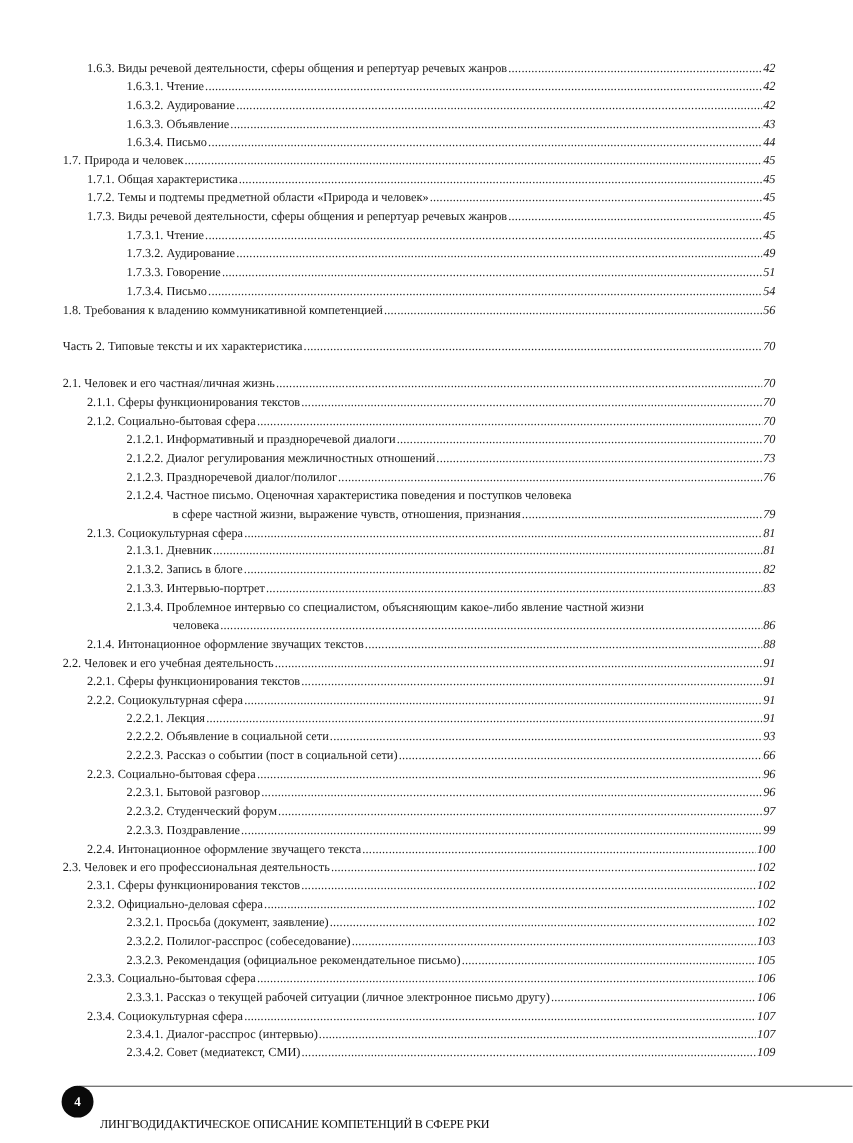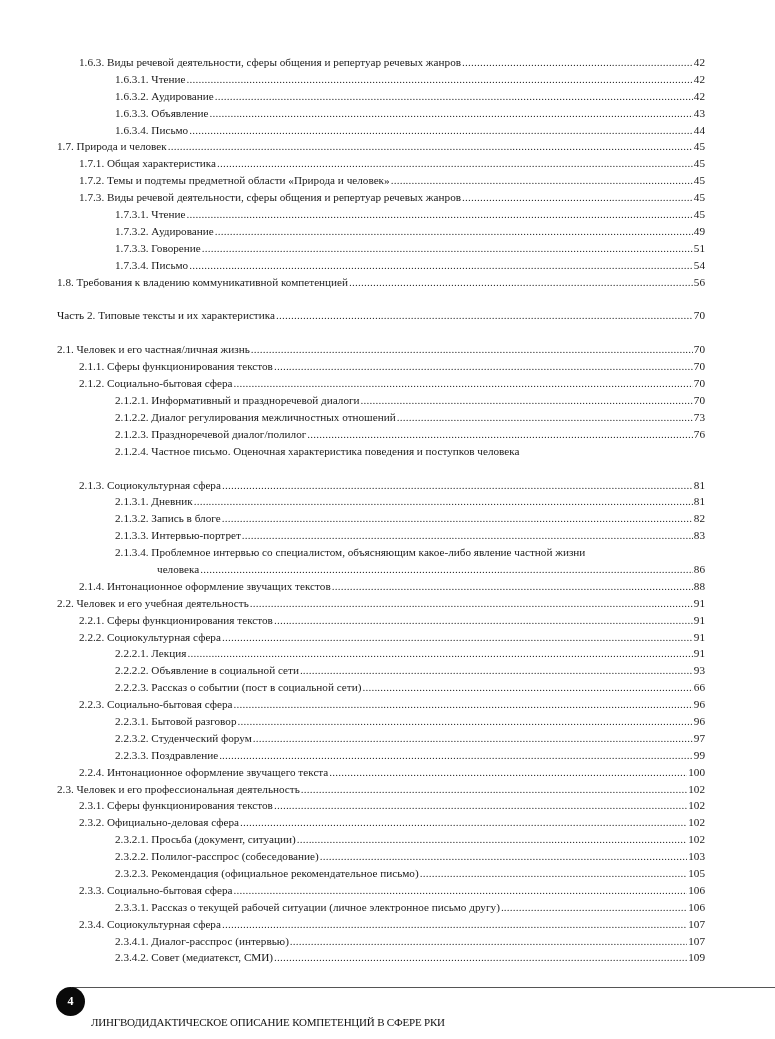--- a/index.html
+++ b/index.html
@@ -4,21 +4,21 @@
   <style>
     html, body { margin: 0; padding: 0; background: #ffffff; }
     body { width: 775px; height: 1039px; position: relative; overflow: hidden;
            font-family: "Liberation Serif", "DejaVu Serif", serif; color: #1a1a1a; }
     .toc { position: absolute; left: 57px; top: 54px; width: 648px; }
     .row { position: relative; height: 16.9px; font-size: 11.2px; line-height: 16.9px; }
     .row .line { display: flex; align-items: flex-end; white-space: nowrap; }
     .row .title { flex: 0 0 auto; padding-right: 1px; }
     .row .dots { flex: 1 1 auto; overflow: hidden; white-space: nowrap; color: #222; letter-spacing: 0.2px; }
     .row .dots::before { content: "................................................................................................................................................................................................................................................................................................................................"; }
-    .row .page { flex: 0 0 auto; padding-left: 1px; text-align: right; }
+    .row .page { flex: 0 0 auto; padding-left: 1px; text-align: right; font-style: italic; }
     .lvl0 { padding-left: 0; }
     .lvl1 { padding-left: 22px; }
     .lvl2 { padding-left: 58px; }
     .gap { height: 17px; }
     .row.two { height: 33.8px; }
     .row.two .first { display: block; white-space: nowrap; }
     .row.two .cont { padding-left: 42px; }
     .footer-rule { position: absolute; left: 72px; top: 987px; width: 703px; height: 1.3px; background: #555; }
     .footer-badge { position: absolute; left: 56px; top: 987px; width: 29px; height: 29px; border-radius: 50%;
                     background: #0a0a0a; color: #fff; display: flex; align-items: center; justify-content: center;
@@ -178,20 +178,25 @@
       <div class="row lvl2">
         <div class="line">
           <span class="title">2.1.2.3. Праздноречевой диалог/полилог </span>
           <span class="dots"></span>
           <span class="page">76</span>
         </div>
       </div>
     </div>
   <div class="row two lvl2">
     <span class="first">2.1.2.4. Частное письмо. Оценочная характеристика поведения и поступков человека</span>
+    <div class="line cont">
+      <span class="title">в сфере частной жизни, выражение чувств, отношения, признания </span>
+      <span class="dots"></span>
+      <span class="page">79</span>
+    </div>
   </div>
   <div id="group3">
       <div class="row lvl1">
         <div class="line">
           <span class="title">2.1.3. Социокультурная сфера </span>
           <span class="dots"></span>
           <span class="page">81</span>
         </div>
       </div>
       <div class="row lvl2">
@@ -325,21 +330,21 @@
       </div>
       <div class="row lvl1">
         <div class="line">
           <span class="title">2.3.2. Официально-деловая сфера</span>
           <span class="dots"></span>
           <span class="page">102</span>
         </div>
       </div>
       <div class="row lvl2">
         <div class="line">
-          <span class="title">2.3.2.1. Просьба (документ, ситуации)</span>
+          <span class="title">2.3.2.1. Просьба (документ, заявление)</span>
           <span class="dots"></span>
           <span class="page">102</span>
         </div>
       </div>
       <div class="row lvl2">
         <div class="line">
           <span class="title">2.3.2.2. Полилог-расспрос (собеседование) </span>
           <span class="dots"></span>
           <span class="page">103</span>
         </div>

